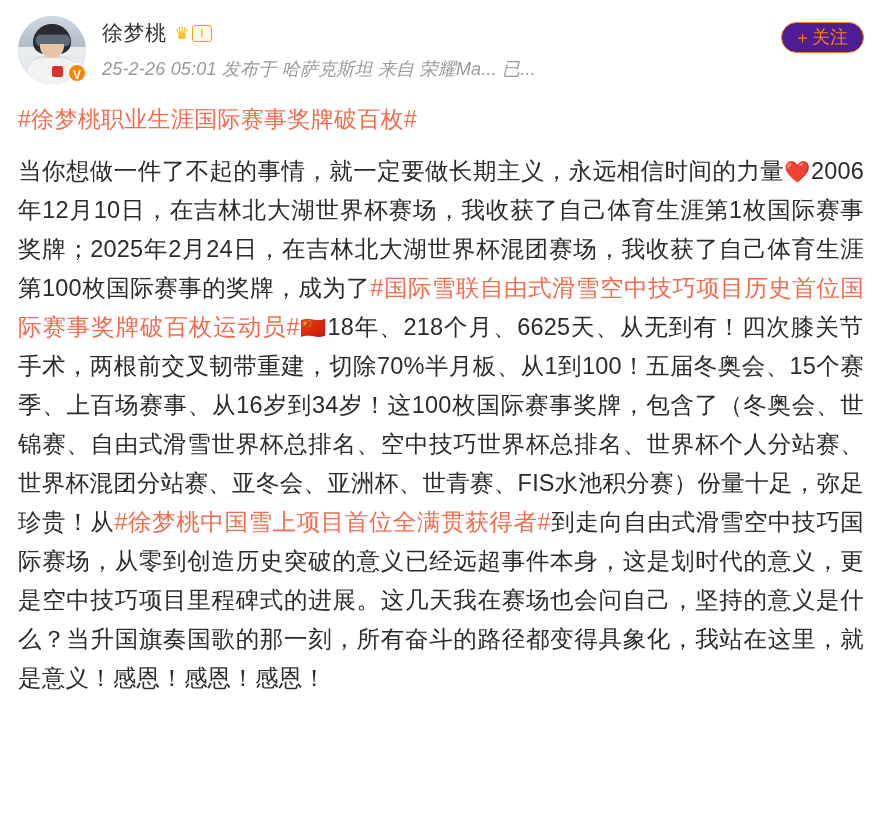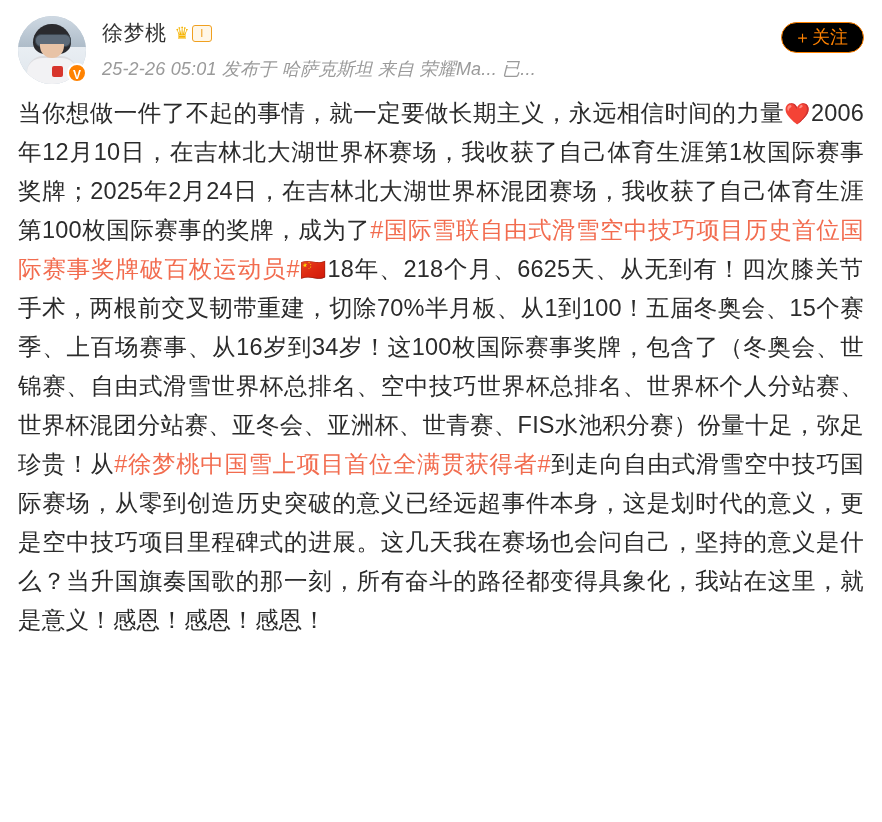--- a/index.html
+++ b/index.html
@@ -149,21 +149,21 @@
     white-space: nowrap;
     letter-spacing: 0.2px;
     font-style: italic;
   }
   .follow-btn {
     position: absolute;
     right: 0;
     top: 8px;
     border: 1px solid #ff8200;
     color: #ff8200;
-    background: #000000;
+    background: #4c1d95;
     border-radius: 17px;
     font-size: 18px;
     padding: 5px 15px 6px 12px;
     line-height: 1;
     cursor: pointer;
     white-space: nowrap;
     font-family: "Liberation Sans", "DejaVu Sans", sans-serif;
   }
   .follow-btn .plus {
     font-size: 17px;
@@ -171,21 +171,21 @@
   }
   
   .topic {
     margin-top: 8px;
     font-size: 23px;
     color: #f26c4f;
     line-height: 38px;
     letter-spacing: 0.3px;
   }
   .content {
-    margin-top: 2px;
+    margin-top: 14px;
     font-size: 23.5px;
     line-height: 39px;
     color: #2b2b2b;
     letter-spacing: 0.2px;
     text-align: justify;
     word-break: break-all;
   }
   .content .hl {
     color: #f26c4f;
   }
@@ -220,16 +220,17 @@
         <span class="lvl">I</span>
       </div>
       <div class="meta">25-2-26 05:01 发布于 哈萨克斯坦 来自 荣耀Ma... 已...</div>
     </div>
 
     <button class="follow-btn">
       <span class="plus">＋</span><span>关注</span>
     </button>
   </div>
 
+  <div class="topic">#徐梦桃职业生涯国际赛事奖牌破百枚#</div>
 
   <div class="content"><span>当你想做一件了不起的事情，就一定要做长期主义，永远相信时间的力量</span><span class="emoji">❤️</span><span>2006年12月10日，在吉林北大湖世界杯赛场，我收获了自己体育生涯第1枚国际赛事奖牌；2025年2月24日，在吉林北大湖世界杯混团赛场，我收获了自己体育生涯第100枚国际赛事的奖牌，成为了</span><span class="hl">#国际雪联自由式滑雪空中技巧项目历史首位国际赛事奖牌破百枚运动员#</span><span class="emoji">🇨🇳</span><span>18年、218个月、6625天、从无到有！四次膝关节手术，两根前交叉韧带重建，切除70%半月板、从1到100！五届冬奥会、15个赛季、上百场赛事、从16岁到34岁！这100枚国际赛事奖牌，包含了（冬奥会、世锦赛、自由式滑雪世界杯总排名、空中技巧世界杯总排名、世界杯个人分站赛、世界杯混团分站赛、亚冬会、亚洲杯、世青赛、FIS水池积分赛）份量十足，弥足珍贵！从</span><span class="hl">#徐梦桃中国雪上项目首位全满贯获得者#</span><span>到走向自由式滑雪空中技巧国际赛场，从零到创造历史突破的意义已经远超事件本身，这是划时代的意义，更是空中技巧项目里程碑式的进展。这几天我在赛场也会问自己，坚持的意义是什么？当升国旗奏国歌的那一刻，所有奋斗的路径都变得具象化，我站在这里，就是意义！感恩！感恩！感恩！</span></div>
 
 </div>
 
 </body></html>

